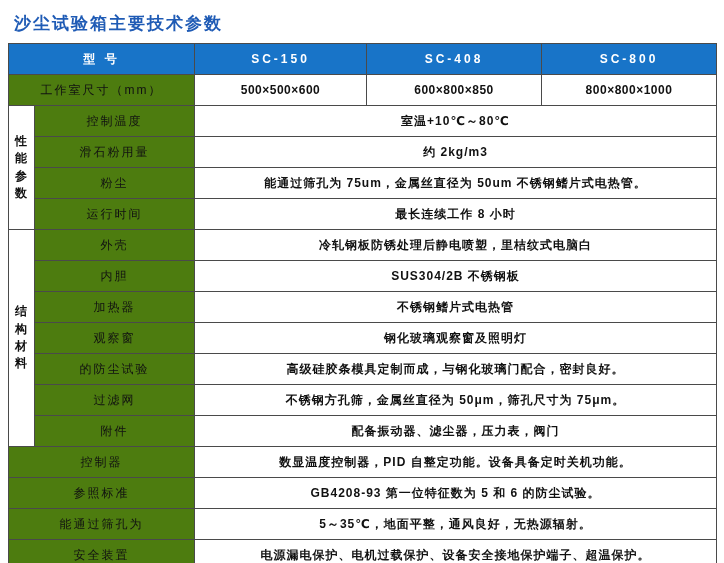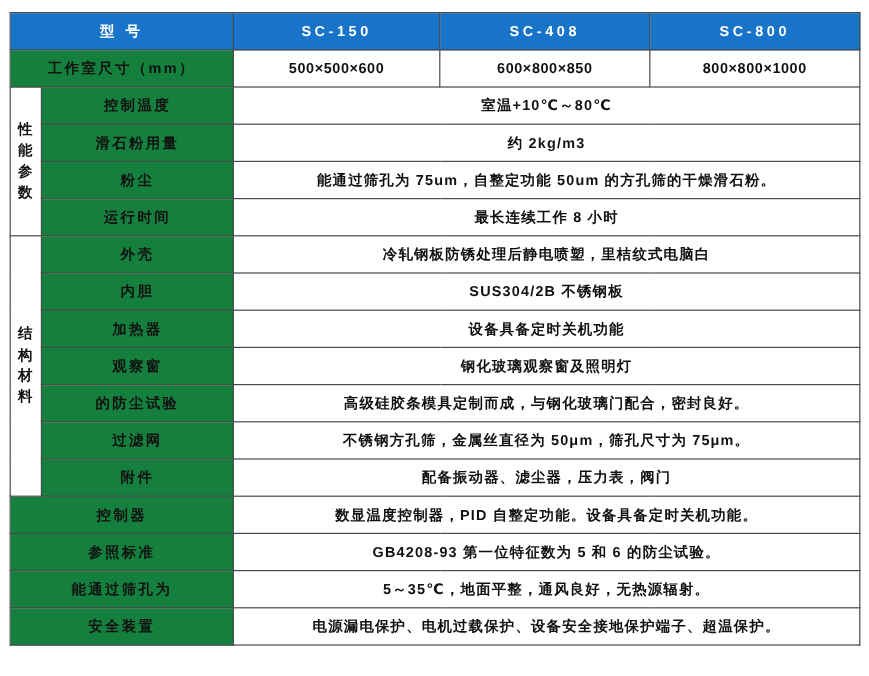--- a/index.html
+++ b/index.html
@@ -46,23 +46,23 @@
   }
   td.head {
     background: #1874c8;
     color: #ffffff;
     font-weight: bold;
     letter-spacing: 3px;
     font-size: 13px;
     height: 28px;
   }
   td.rowlabel {
-    font-weight: bold;
+    font-weight: normal;
     letter-spacing: 2px;
-    background: #15803d;
+    background: #4d7c0f;
   }
   td.sidelabel {
     font-weight: bold;
     font-size: 13px;
     letter-spacing: 1px;
     width: 26px;
     background: #ffffff;
   }
   td.sidelabel span {
     display: block;
@@ -79,20 +79,21 @@
   .col-b { width: 160px; }
   .col-c { width: 172px; }
   .col-d { width: 175px; }
   .col-e { width: 175px; }
 </style>
 </head>
 <body>
 
 <div id="sheet">
 
+  <div class="title-bar">沙尘试验箱主要技术参数</div>
 
   <table class="spec">
     <colgroup>
       <col class="col-a">
         <col class="col-b">
         <col class="col-c">
         <col class="col-d">
         <col class="col-e">
     </colgroup>
     <tbody>
@@ -119,21 +120,21 @@
         </td>
         <td class="rowlabel">控制温度</td>
         <td class="val wide" colspan="3">室温+10℃～80℃</td>
       </tr>
       <tr>
         <td class="rowlabel">滑石粉用量</td>
         <td class="val wide" colspan="3">约 2kg/m3</td>
       </tr>
       <tr>
         <td class="rowlabel">粉尘</td>
-        <td class="val wide" colspan="3">能通过筛孔为 75um，自整定功能 50um 的方孔筛的干燥滑石粉。</td>
+        <td class="val wide" colspan="3">能通过筛孔为 75um，金属丝直径为 50um 不锈钢鳍片式电热管。</td>
       </tr>
       <tr>
         <td class="rowlabel">运行时间</td>
         <td class="val wide" colspan="3">最长连续工作 8 小时</td>
       </tr>
 
       <tr>
         <td class="sidelabel" rowspan="7">
           <span>结</span>
             <span>构</span>
@@ -142,21 +143,21 @@
         </td>
         <td class="rowlabel">外壳</td>
         <td class="val wide" colspan="3">冷轧钢板防锈处理后静电喷塑，里桔纹式电脑白</td>
       </tr>
       <tr>
         <td class="rowlabel">内胆</td>
         <td class="val wide" colspan="3">SUS304/2B 不锈钢板</td>
       </tr>
       <tr>
         <td class="rowlabel">加热器</td>
-        <td class="val wide" colspan="3">设备具备定时关机功能</td>
+        <td class="val wide" colspan="3">不锈钢鳍片式电热管</td>
       </tr>
       <tr>
         <td class="rowlabel">观察窗</td>
         <td class="val wide" colspan="3">钢化玻璃观察窗及照明灯</td>
       </tr>
       <tr>
         <td class="rowlabel">的防尘试验</td>
         <td class="val wide" colspan="3">高级硅胶条模具定制而成，与钢化玻璃门配合，密封良好。</td>
       </tr>
       <tr>

